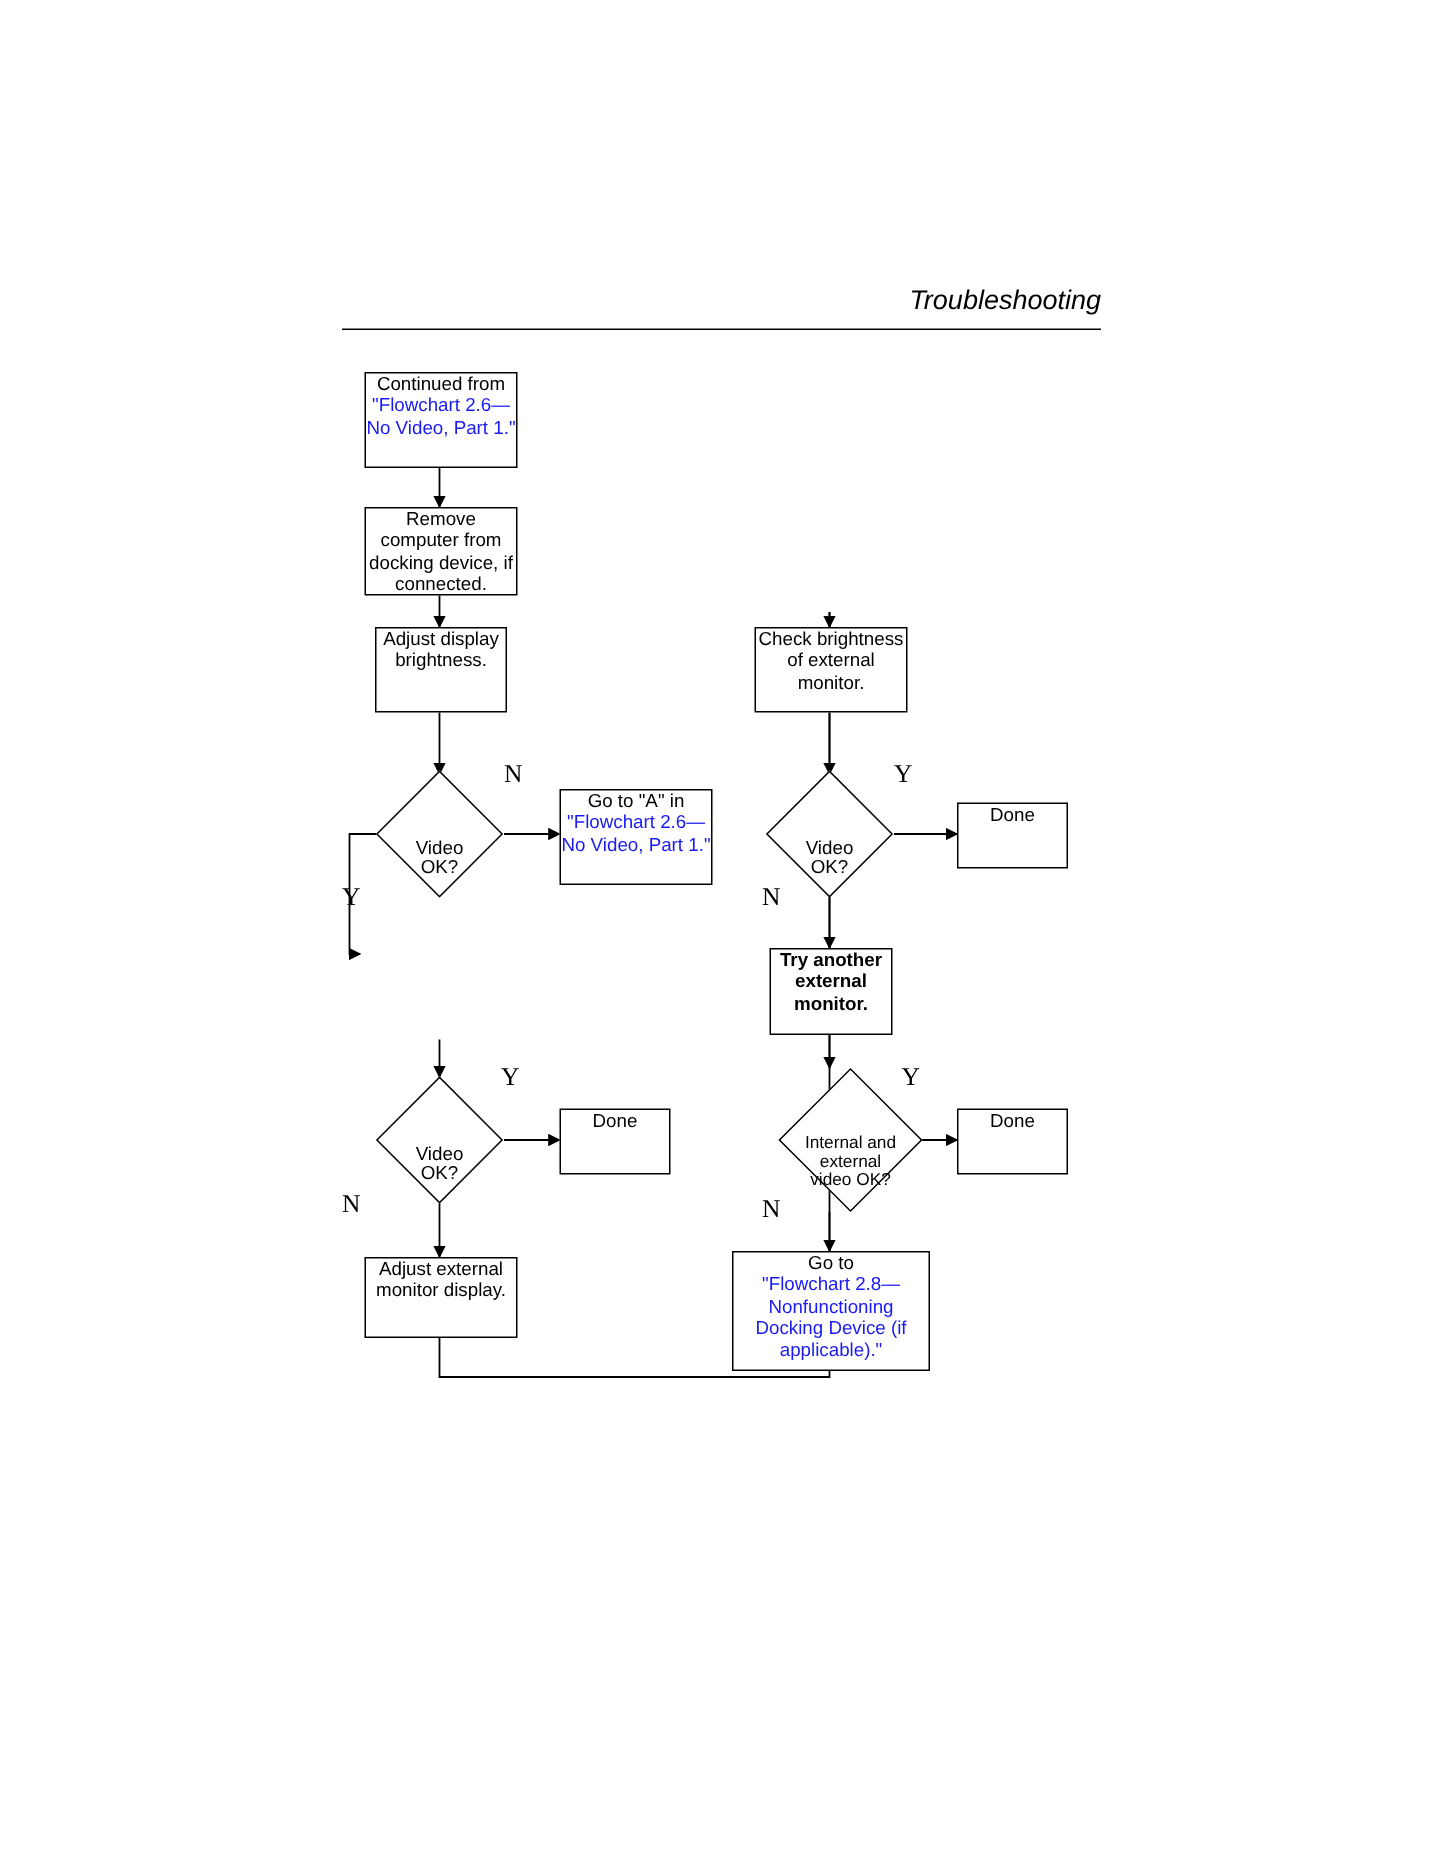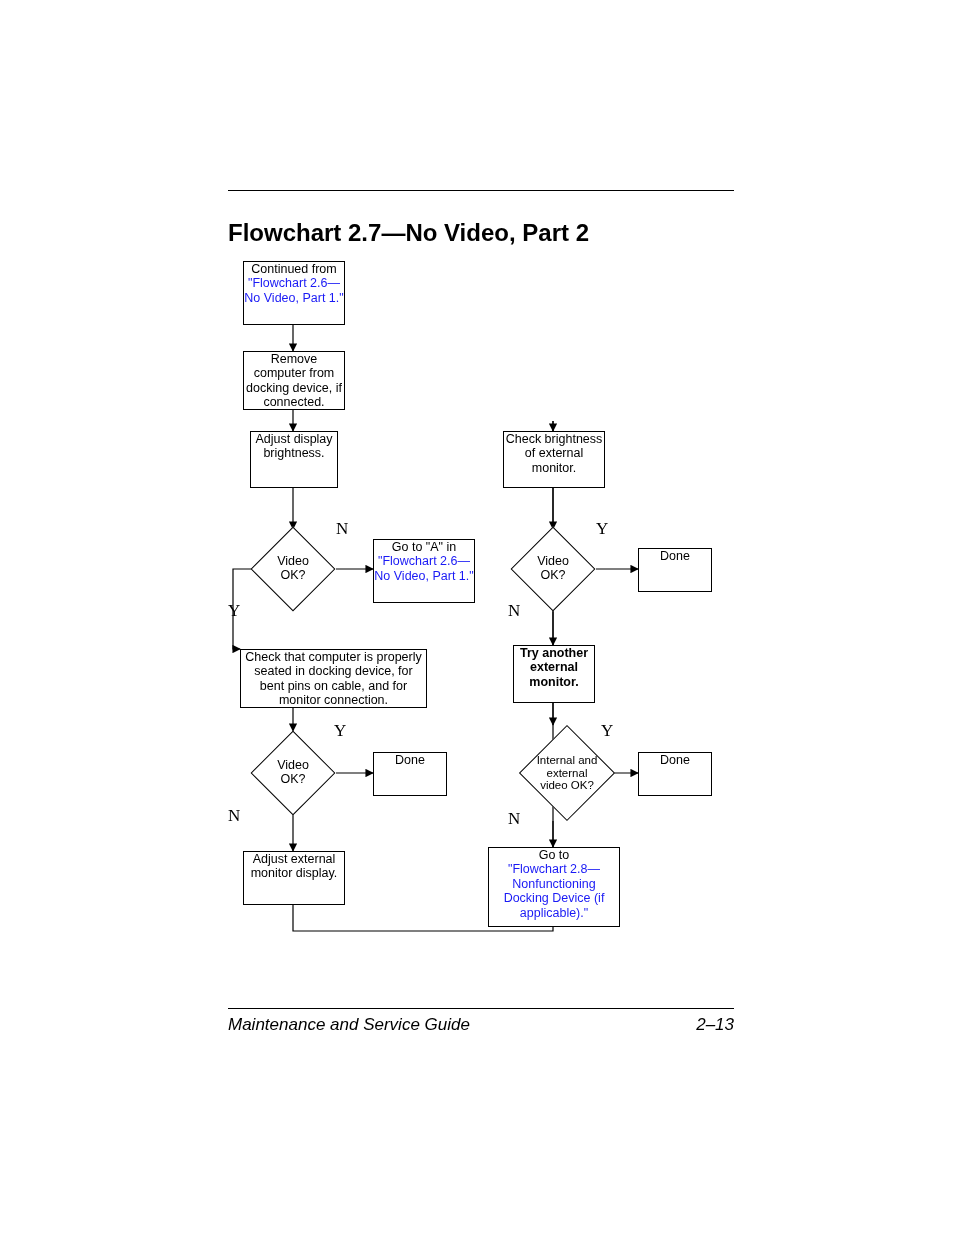--- a/index.html
+++ b/index.html
@@ -7,33 +7,33 @@
   .page{width:954px;height:1235px;margin:0 auto;position:relative;box-sizing:border-box;padding:190px 220px 0 228px;}
   .header-label{font-style:italic;font-size:18px;text-align:right;margin-bottom:8px;}
   .top-rule{border:none;border-top:1px solid #000;margin:0 0 28px 0;}
   .title{font-weight:700;font-size:24px;margin:0 0 14px 0;}
   .chart{position:relative;width:506px;height:700px;}
   .node{position:absolute;background:#fff;font-size:12.5px;line-height:1.15;text-align:center;display:flex;justify-content:center;}
   .box{border:1px solid #000;}
   .link{color:#1a1af5;}
   .diamond-wrap{position:absolute;}
   .diamond{position:absolute;inset:0;transform:rotate(45deg);border:1px solid #000;background:#fff;}
-  .diamond-text{position:absolute;inset:0;display:flex;align-items:center;justify-content:center;font-size:12.5px;text-align:center;line-height:1.1;}
+  .diamond-text{position:absolute;inset:0;display:flex;align-items:flex-end;justify-content:center;font-size:12.5px;text-align:center;line-height:1.1;}
   svg.arrows{position:absolute;left:0;top:0;overflow:visible;}
   .edge-label{position:absolute;font-family:"Times New Roman",serif;font-size:17px;}
   .footer{position:absolute;left:228px;right:220px;bottom:200px;}
   .bot-rule{border:none;border-top:1px solid #000;margin:0 0 6px 0;}
   .footer-row{display:flex;justify-content:space-between;font-style:italic;font-size:17px;}
 </style>
 </head>
 <body>
 
 <div class="page">
+  <div class="header-label">Troubleshooting</div>
   <hr class="top-rule">
-  <h2 class="title">Flowchart 2.7—No Video, Part 2</h2>
 
   <div class="chart">
 
     <svg class="arrows" width="506" height="700">
       <defs>
         <marker id="ah" viewBox="0 0 10 10" refX="9" refY="5" markerWidth="7" markerHeight="7" orient="auto">
           <path d="M0,0 L10,5 L0,10 z" fill="#000"></path>
         </marker>
       </defs>
 
@@ -81,23 +81,20 @@
       <div class="diamond"></div>
         <div class="diamond-text">
           <span>Video OK?</span>
         </div>
     </div>
 
     <div class="node box" style="left:145px;top:278px;width:100px;height:62px;">
       <span><span>Go to "A" in </span><br><span class="link">"Flowchart 2.6—No Video, Part 1."</span></span>
     </div>
 
-    <div class="node box" style="left:12px;top:388px;width:185px;height:57px;">
-        <span>Check that computer is properly seated in docking device, for bent pins on cable, and for monitor connection.</span>
-      </div>
 
     <div class="diamond-wrap" style="left:35px;top:482px;width:60px;height:60px;">
       <div class="diamond"></div>
         <div class="diamond-text">
           <span>Video OK?</span>
         </div>
     </div>
     <div class="node box" style="left:145px;top:491px;width:72px;height:42px;">
         <span>Done</span>
       </div>
@@ -141,20 +138,13 @@
     <div class="edge-label" style="left:108px;top:258px;">N</div>
     <div class="edge-label" style="left:0px;top:340px;">Y</div>
     <div class="edge-label" style="left:106px;top:460px;">Y</div>
     <div class="edge-label" style="left:0px;top:545px;">N</div>
     <div class="edge-label" style="left:368px;top:258px;">Y</div>
     <div class="edge-label" style="left:280px;top:340px;">N</div>
     <div class="edge-label" style="left:373px;top:460px;">Y</div>
     <div class="edge-label" style="left:280px;top:548px;">N</div>
   </div>
 
-  <div class="footer">
-    <hr class="bot-rule">
-    <div class="footer-row">
-      <span>Maintenance and Service Guide</span>
-      <span>2–13</span>
-    </div>
-  </div>
 </div>
 
 </body></html>

